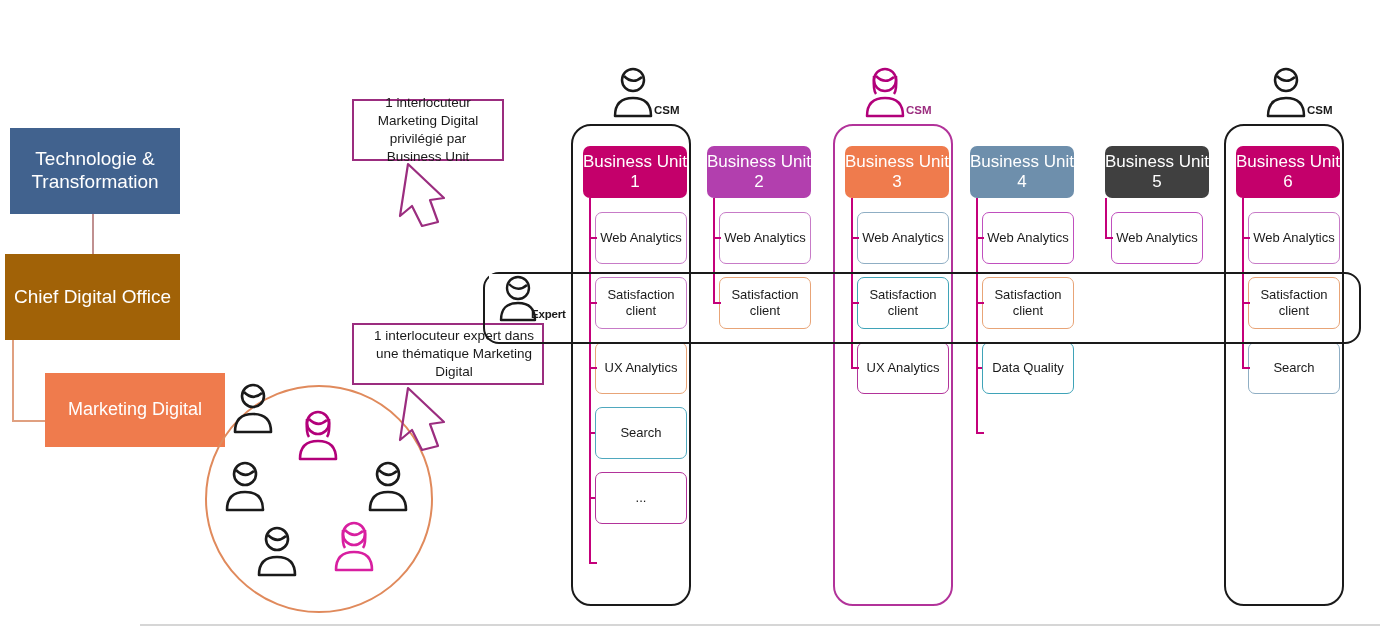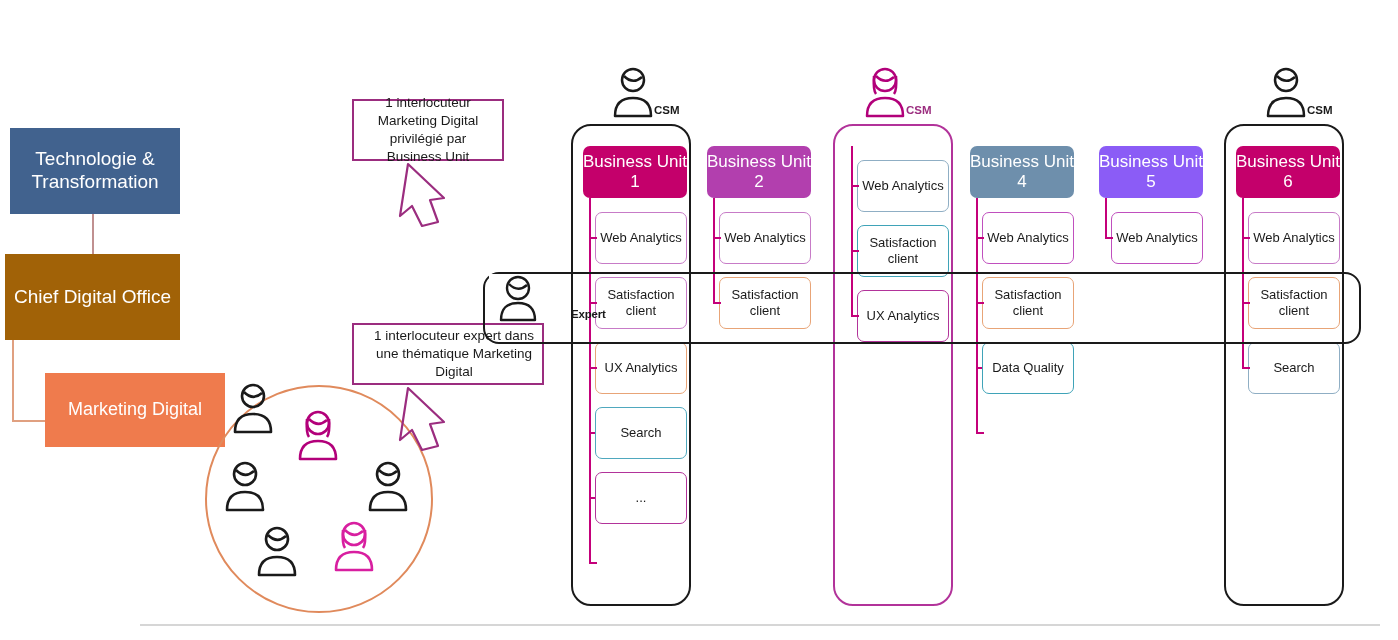--- a/index.html
+++ b/index.html
@@ -55,21 +55,21 @@
   
   #expert-band {
     position: absolute; left: 483px; top: 272px;
     width: 878px; height: 72px;
     border: 2px solid #1a1a1a; border-radius: 16px;
     background: transparent;
   }
   #expert-icon-wrap { position: absolute; left: 489px; top: 274px; width: 66px; height: 48px; }
   #expert-label {
     position: absolute; left: 531px; top: 308px;
-    font-size: 11.5px; font-weight: bold; color: #1a1a1a; letter-spacing: -0.2px; margin-left: 40px;
+    font-size: 11.5px; font-weight: bold; color: #1a1a1a; letter-spacing: -0.2px;
   }
 
   
   .bu-col { position: absolute; top: 146px; width: 104px; }
   .bu-header {
     width: 104px; height: 52px; border-radius: 7px;
     display: flex; align-items: center; justify-content: center;
     text-align: center; color: #ffffff; font-size: 17px; line-height: 1.15;
   }
   .bu-item {
@@ -209,20 +209,21 @@
       </div>
       <div class="csm-wrap" style="left: 860px; top: 66px;"><svg width="50" height="52" viewBox="0 0 50 52">
           <circle cx="25" cy="14" r="11" fill="none" stroke="#B2007A" stroke-width="2.5"></circle>
           <path d="M16 10 q9 9 18 1" fill="none" stroke="#B2007A" stroke-width="2.5" stroke-linejoin="round"></path>
           <path d="M14 10 q-1 14 2 18" fill="none" stroke="#B2007A" stroke-width="2.5" stroke-linejoin="round"></path>
           <path d="M36 10 q1 14 -2 18" fill="none" stroke="#B2007A" stroke-width="2.5" stroke-linejoin="round"></path>
           <path d="M7 50 q0 -18 18 -18 q18 0 18 18 Z" fill="none" stroke="#B2007A" stroke-width="2.5" stroke-linejoin="round"></path>
         </svg></div>
       <div class="csm-label pink" style="left: 906px; top: 104px;">CSM</div>
       <div class="bu-col" style="left: 845px;">
+        <div class="bu-header" style="background: rgb(239, 123, 77);">Business Unit 3</div>
         <div class="bu-items">
           <div class="bu-spine" style="height: 170px;"></div>
           <div class="bu-item" style="border-color: rgb(143, 174, 196); margin-top: 0px;">Web Analytics</div>
           <div class="bu-tick" style="top: 39px;"></div>
           <div class="bu-item" style="border-color: rgb(63, 163, 184); margin-top: 13px;">Satisfaction client</div>
           <div class="bu-tick" style="top: 104px;"></div>
           <div class="bu-item" style="border-color: rgb(178, 51, 154); margin-top: 13px;">UX Analytics</div>
           <div class="bu-tick" style="top: 169px;"></div>
         </div>
       </div>
@@ -233,21 +234,21 @@
           <div class="bu-item" style="border-color: rgb(192, 79, 190); margin-top: 0px;">Web Analytics</div>
           <div class="bu-tick" style="top: 39px;"></div>
           <div class="bu-item" style="border-color: rgb(232, 164, 119); margin-top: 13px;">Satisfaction client</div>
           <div class="bu-tick" style="top: 104px;"></div>
           <div class="bu-tick" style="top: 169px;"></div>
           <div class="bu-item" style="border-color: rgb(63, 163, 184); margin-top: 13px;">Data Quality</div>
           <div class="bu-tick" style="top: 234px;"></div>
         </div>
       </div>
       <div class="bu-col" style="left: 1099px;">
-        <div class="bu-header" style="background: #8b5cf6;">Business Unit 5</div>
+        <div class="bu-header" style="background: #404040; margin-left: 6px;">Business Unit 5</div>
         <div class="bu-items">
           <div class="bu-spine" style="height: 40px;"></div>
           <div class="bu-item" style="border-color: rgb(192, 79, 190); margin-top: 0px;">Web Analytics</div>
           <div class="bu-tick" style="top: 39px;"></div>
         </div>
       </div>
       <div class="csm-wrap" style="left: 1261px; top: 66px;"><svg width="50" height="52" viewBox="0 0 50 52">
           <circle cx="25" cy="14" r="11" fill="none" stroke="#1a1a1a" stroke-width="2.5"></circle>
           <path d="M16 10 q9 9 18 1" fill="none" stroke="#1a1a1a" stroke-width="2.5" stroke-linejoin="round"></path>
           <path d="M7 50 q0 -18 18 -18 q18 0 18 18 Z" fill="none" stroke="#1a1a1a" stroke-width="2.5" stroke-linejoin="round"></path>

